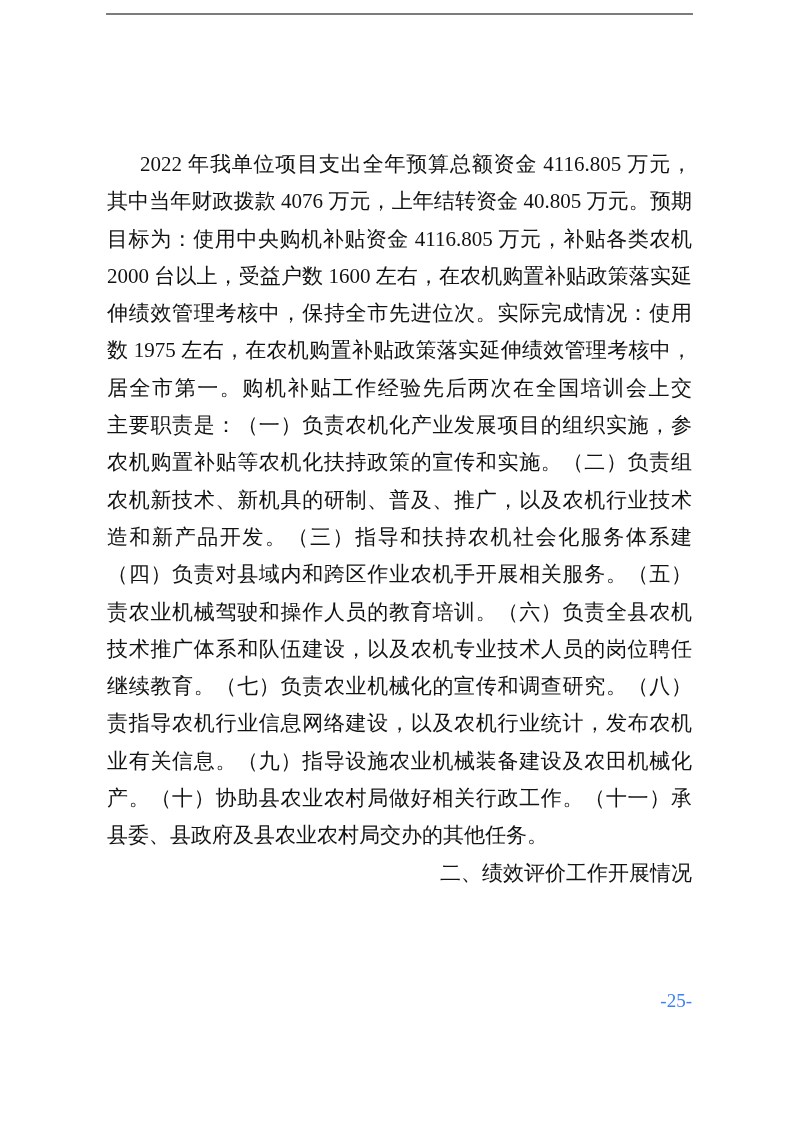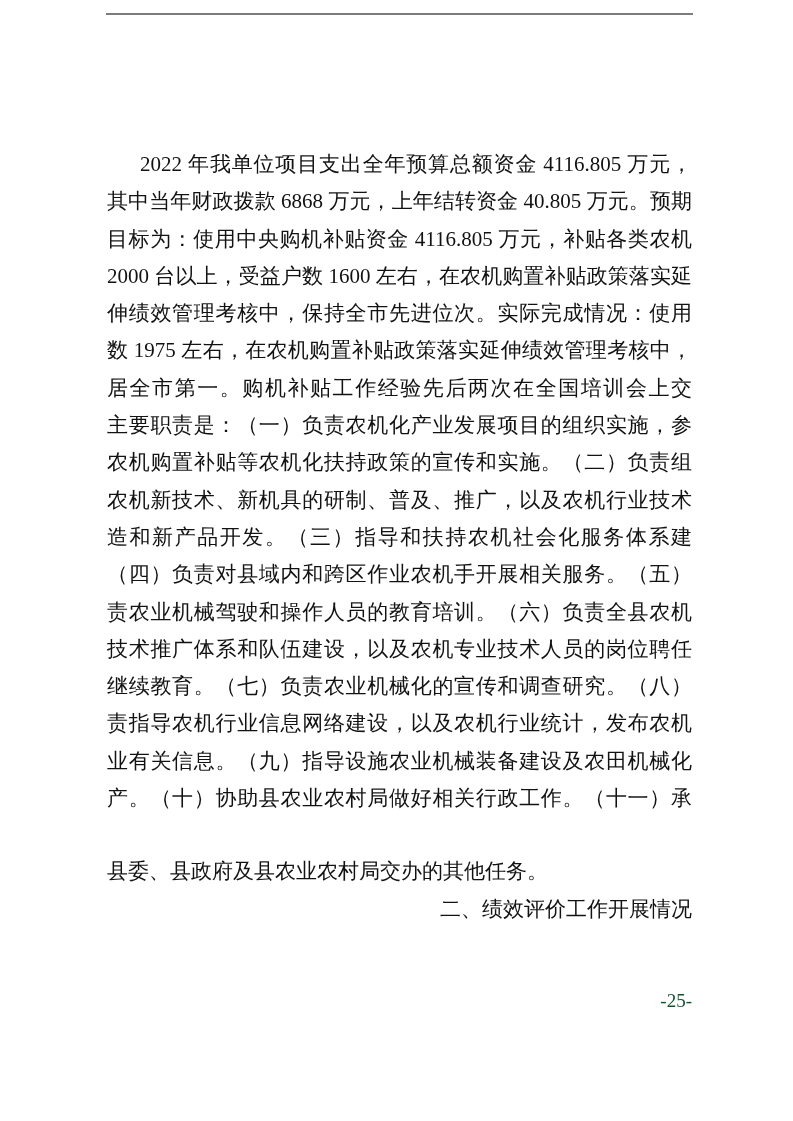--- a/index.html
+++ b/index.html
@@ -39,47 +39,46 @@
     text-justify: inter-ideograph;
     overflow: hidden;
     height: 37.3px;
   }
   .para .line.first-line {
     text-indent: 33px;
   }
   .para .line.para-last {
     text-align: right;
     text-align-last: left;
-    margin-top: 36px;
   }
   .section-heading {
     text-indent: 43px;
     height: 37.3px;
     text-align: right;
   }
   .page-number {
     position: absolute;
     right: 101px;
     top: 991px;
     font-size: 19px;
     line-height: 20px;
-    color: #14532d;
+    color: #3b82f6;
   }
 </style>
 </head>
 <body>
 
 <div class="page">
 
   <div class="header-rule"></div>
 
   <div class="body-text">
     <div class="para">
         <div class="line first-line">2022 年我单位项目支出全年预算总额资金 4116.805 万元，</div>
-        <div class="line">其中当年财政拨款 6868 万元，上年结转资金 40.805 万元。预期</div>
+        <div class="line">其中当年财政拨款 4076 万元，上年结转资金 40.805 万元。预期</div>
         <div class="line">目标为：使用中央购机补贴资金 4116.805 万元，补贴各类农机具</div>
         <div class="line">2000 台以上，受益户数 1600 左右，在农机购置补贴政策落实延</div>
         <div class="line">伸绩效管理考核中，保持全市先进位次。实际完成情况：使用中</div>
         <div class="line">数 1975 左右，在农机购置补贴政策落实延伸绩效管理考核中，位</div>
         <div class="line">居全市第一。购机补贴工作经验先后两次在全国培训会上交流。</div>
         <div class="line">主要职责是：（一）负责农机化产业发展项目的组织实施，参与</div>
         <div class="line">农机购置补贴等农机化扶持政策的宣传和实施。（二）负责组织</div>
         <div class="line">农机新技术、新机具的研制、普及、推广，以及农机行业技术改</div>
         <div class="line">造和新产品开发。（三）指导和扶持农机社会化服务体系建设。</div>
         <div class="line">（四）负责对县域内和跨区作业农机手开展相关服务。（五）负</div>

